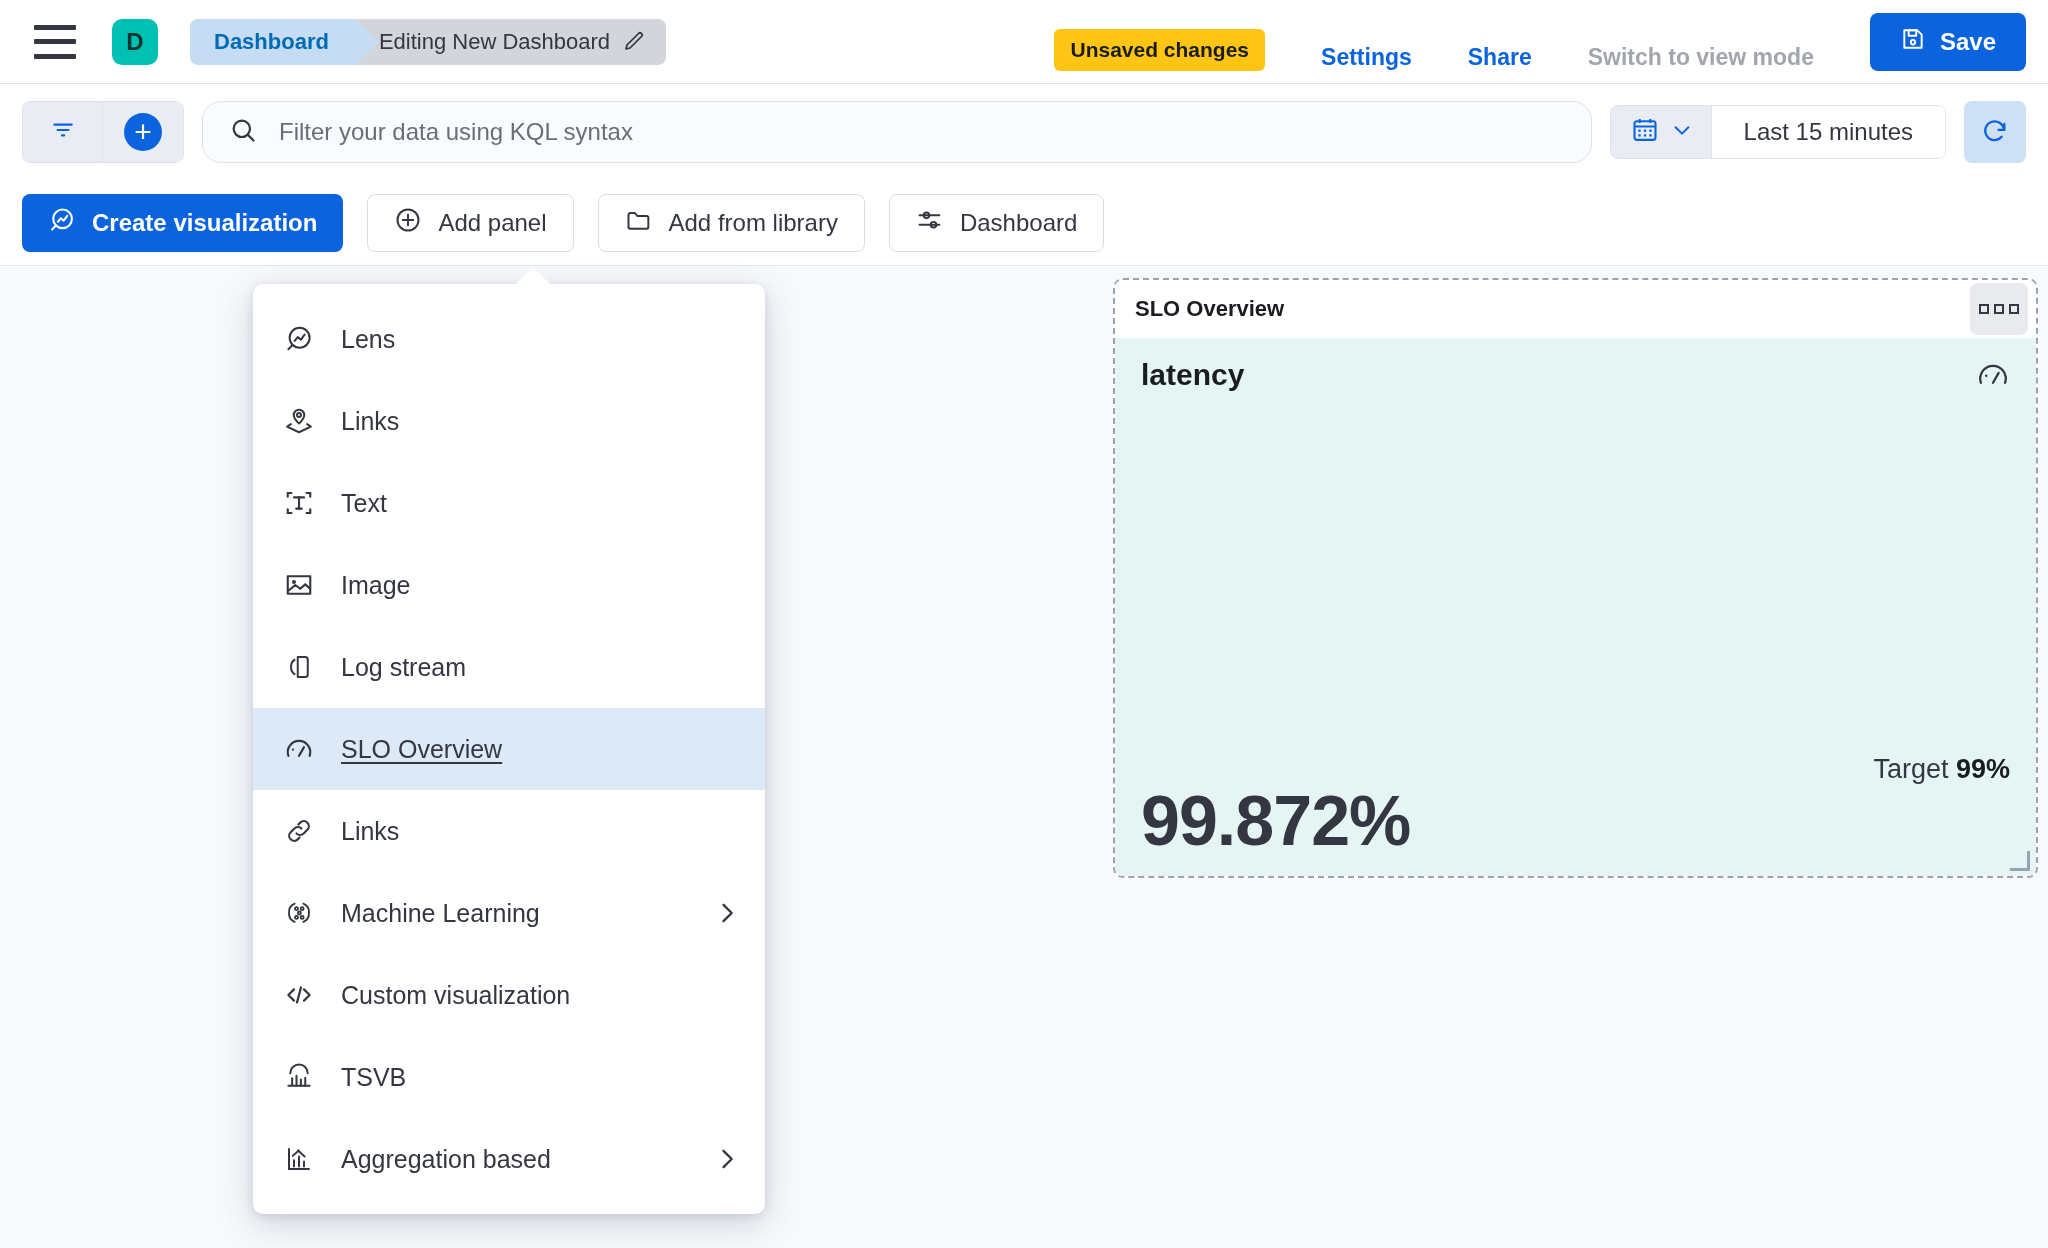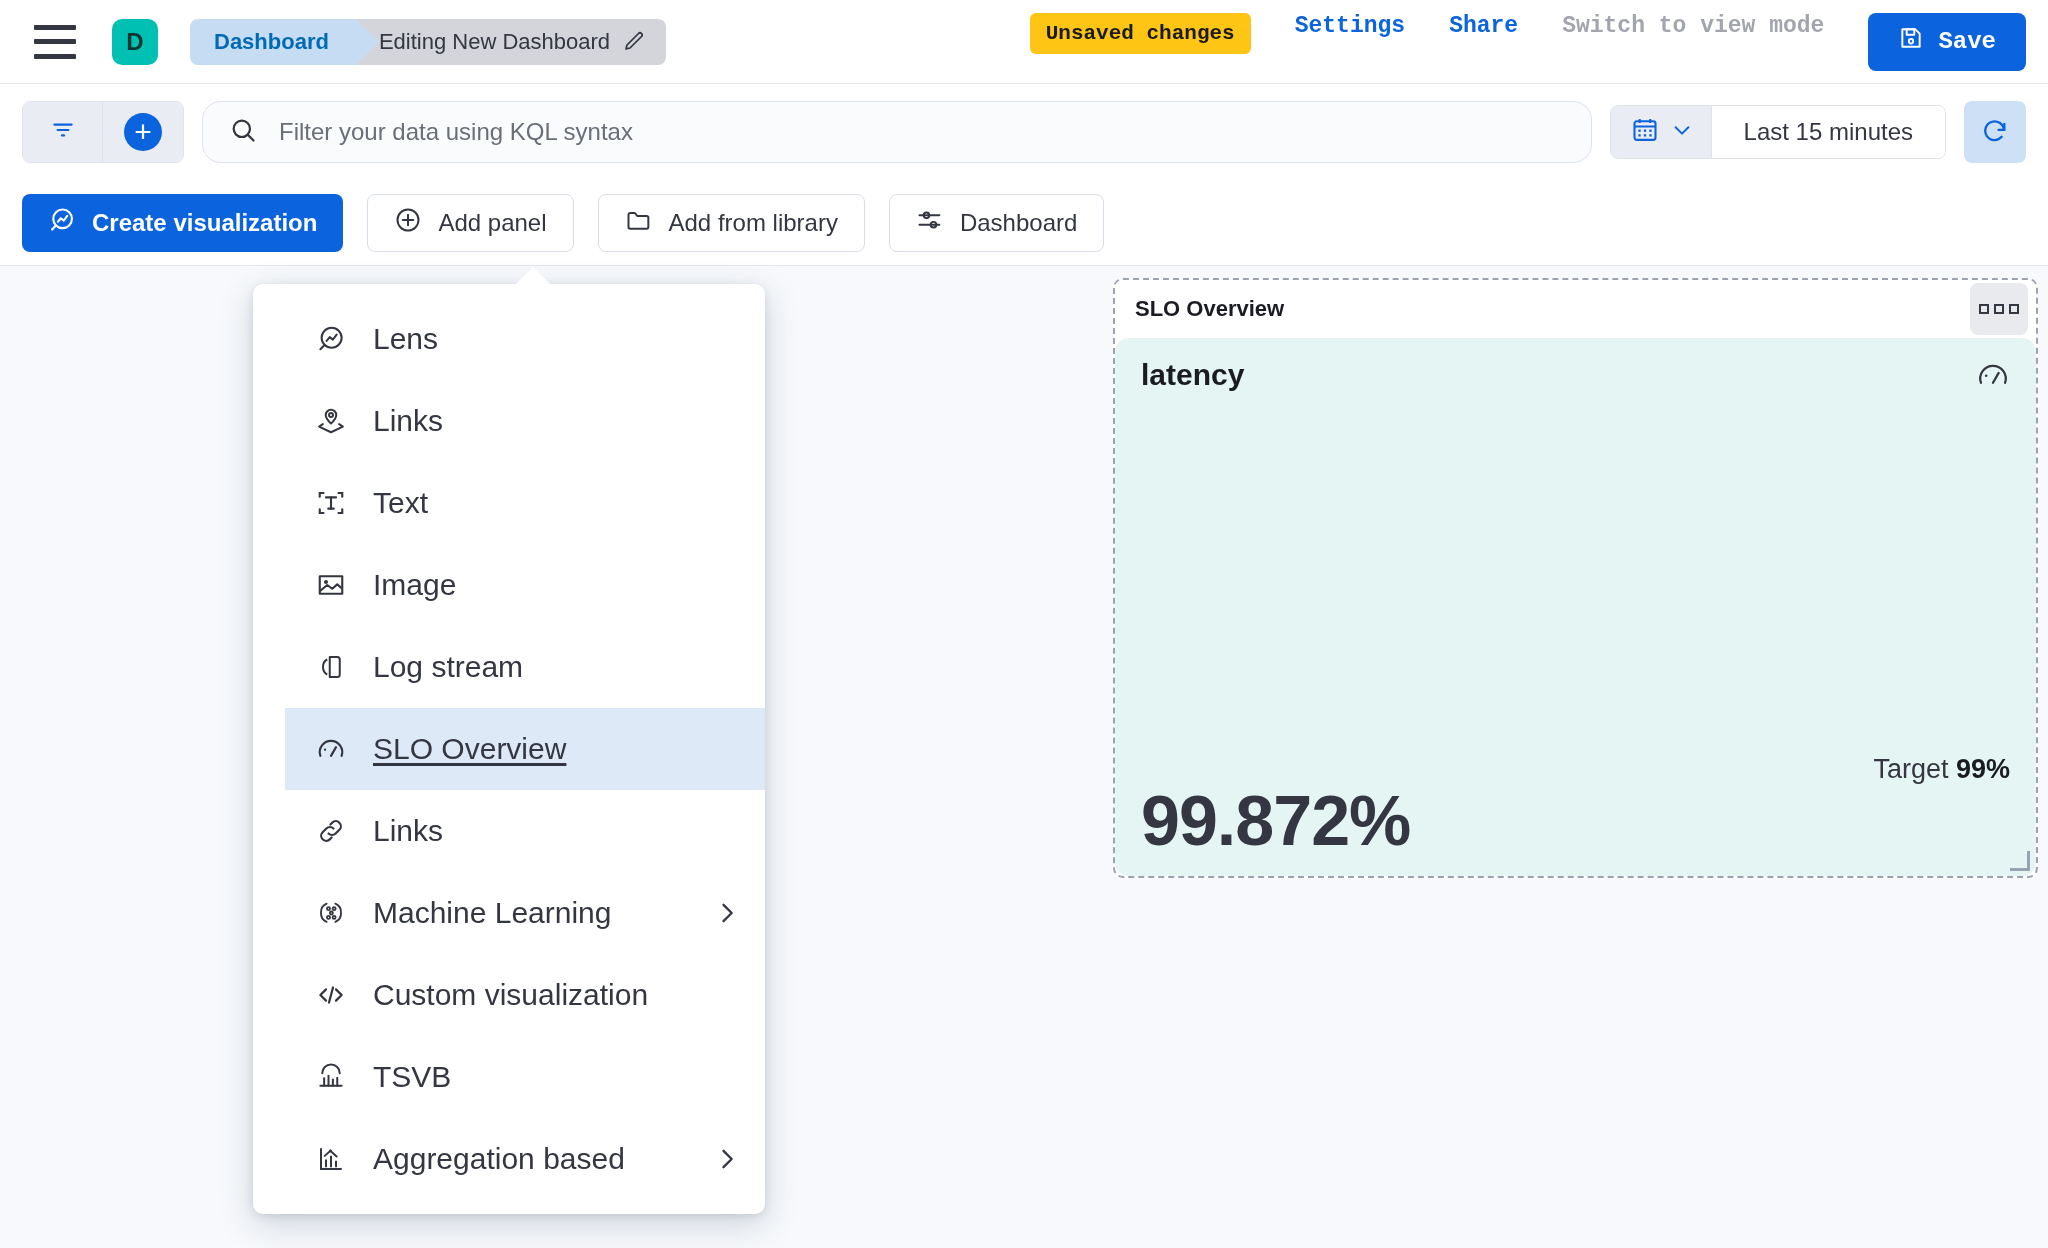--- a/index.html
+++ b/index.html
@@ -88,23 +88,22 @@
     margin-left: -20px;
     z-index: 1;
     display: flex; align-items: center; gap: 12px;
     cursor: pointer;
   }
   .pencil-icon { display: flex; align-items: center; }
 
   .header-spacer { flex: 1 1 auto; }
 
   .header-right {
-    display: flex; align-items: flex-start; gap: 0px;
+    display: flex; align-items: flex-end; gap: 12px;
     flex: 0 0 auto;
-    font-family: Liberation Mono, monospace;
   }
   .unsaved-badge {
     background: #FEC514;
     color: #1A1C21;
     font-size: 21px;
     font-weight: 700;
     padding: 9px 16px;
     border-radius: 6px;
     cursor: pointer;
     white-space: nowrap;
@@ -291,23 +290,22 @@
     border-bottom: 18px solid #FFFFFF;
   }
 
   .menu-item {
     height: 82px;
     display: flex;
     align-items: center;
     padding: 0 24px 0 30px;
     gap: 26px;
     cursor: pointer;
-    font-size: 30px;
+    font-size: 25px;
     color: #343741;
-    margin-left: 32px;
   }
   .menu-item.selected {
     background: #DDE9F7;
   }
   .menu-item.selected .mi-label {
     text-decoration: underline;
     text-underline-offset: 4px;
   }
   .mi-icon {
     width: 32px; height: 32px;
@@ -357,21 +355,20 @@
     display: block;
   }
 
   .panel-body {
     position: relative;
     height: calc(100% - 58px);
     background: #E4F5F3;
     padding: 20px 26px 18px 26px;
     display: flex;
     flex-direction: column;
-    border-radius: 14px;
   }
   .slo-name {
     font-size: 30px;
     font-weight: 700;
     color: #1A1C21;
   }
   .slo-gauge-icon {
     position: absolute;
     top: 20px; right: 26px;
   }

